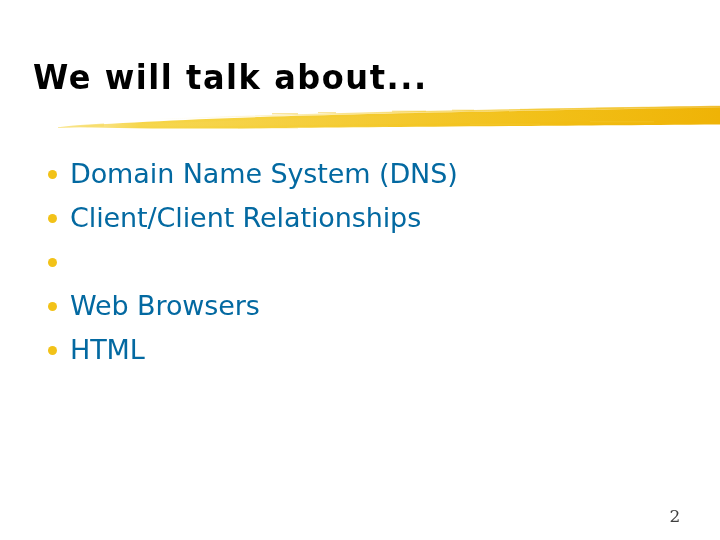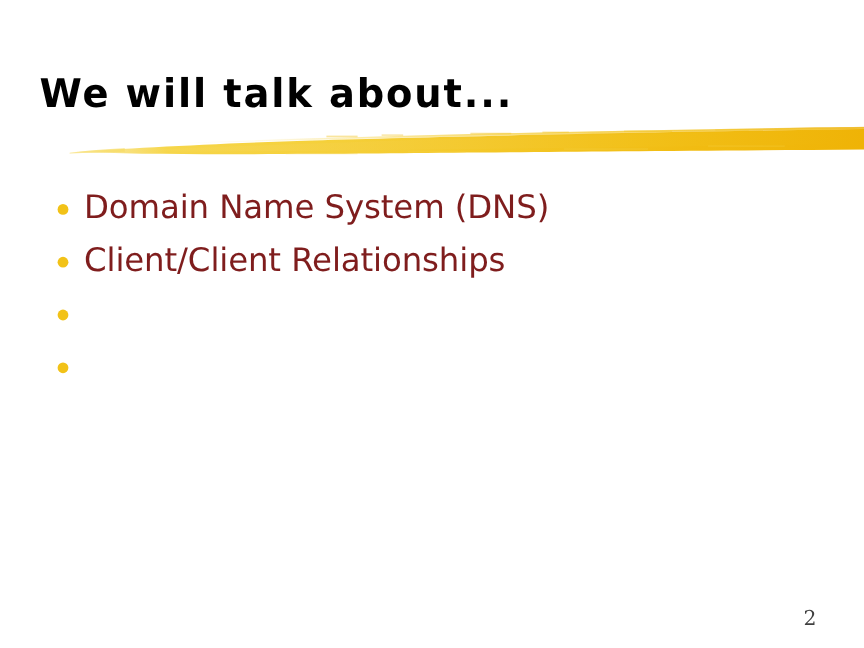--- a/index.html
+++ b/index.html
@@ -79,21 +79,21 @@
     height: 9px;
     margin-top: -4px;
     border-radius: 50%;
     background: #F2C218;
   }
   .bullet-text {
     margin-left: 30px;
     font-family: "DejaVu Sans", sans-serif;
     font-size: 27px;
     font-weight: 400;
-    color: #7f1d1d;
+    color: #0369a1;
     line-height: 44px;
     white-space: nowrap;
     letter-spacing: -0.1px;
   }
 
   
   #page-number {
     position: absolute;
     left: 660px;
     top: 505px;
@@ -178,18 +178,23 @@
     </li>
     <li class="bullet-row">
       <span class="bullet-marker"></span>
       <span class="bullet-text">Client/Client Relationships</span>
     </li>
     <li class="bullet-row">
       <span class="bullet-marker"></span>
     </li>
     <li class="bullet-row">
       <span class="bullet-marker"></span>
+      <span class="bullet-text">Web Browsers</span>
+    </li>
+    <li class="bullet-row">
+      <span class="bullet-marker"></span>
+      <span class="bullet-text">HTML</span>
     </li>
   </ul>
 
   <div id="page-number">2</div>
 
 </div>
 
 </body></html>

